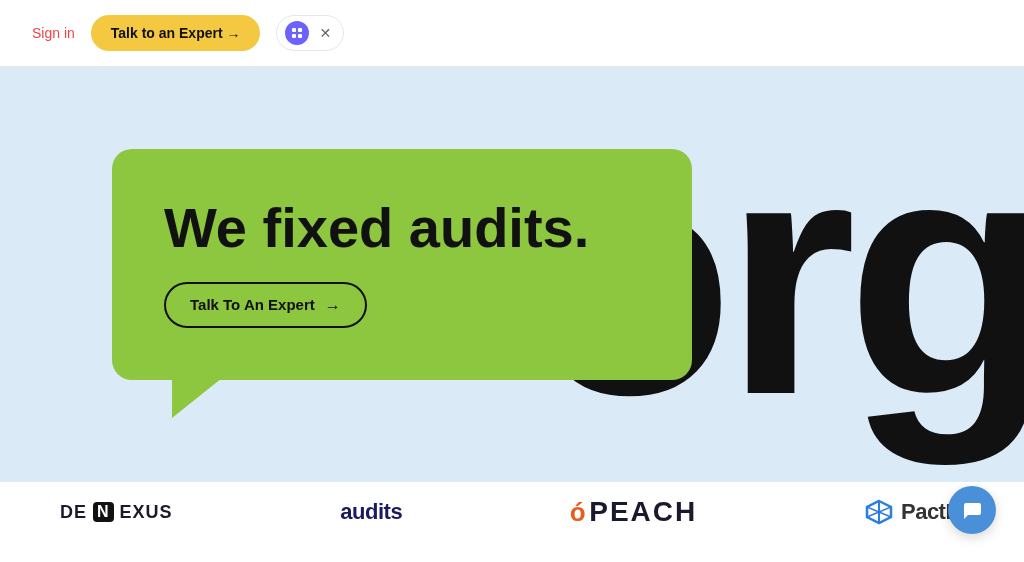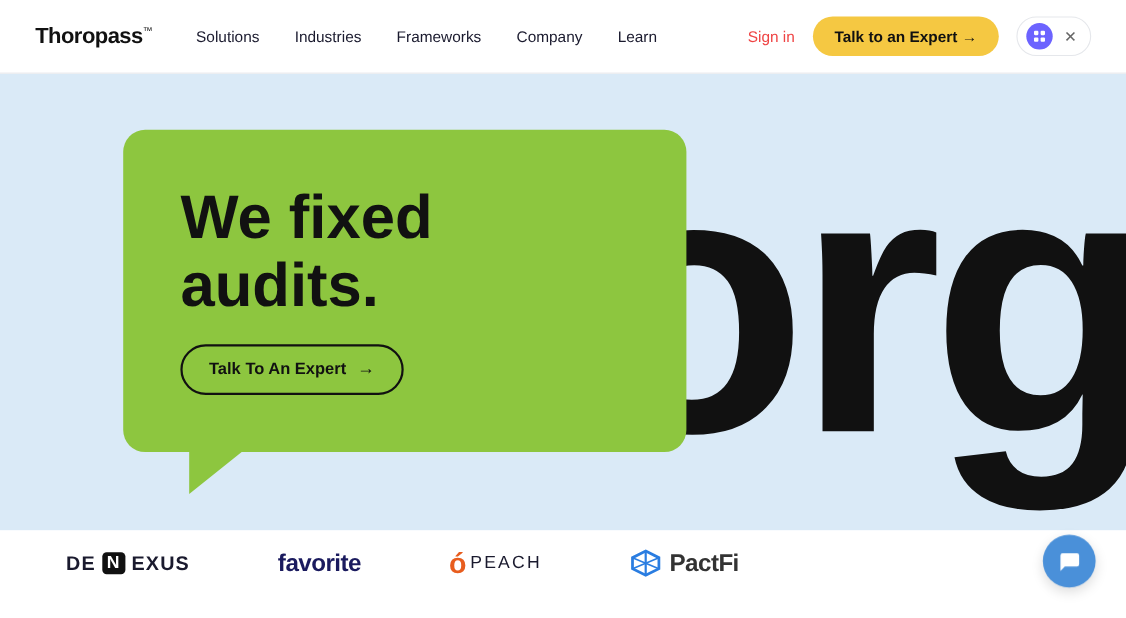--- a/index.html
+++ b/index.html
@@ -112,21 +112,21 @@
       pointer-events: none;
       user-select: none;
       z-index: 1;
     }
 
     
     .speech-card {
       background: #8dc63f;
       border-radius: 20px;
       padding: 48px 52px 52px 52px;
-      width: 512px;
+      width: 580px;
       position: relative;
       z-index: 2;
       margin-top: -20px;
     }
     .speech-card::after {
       content: '';
       position: absolute;
       bottom: -38px;
       left: 60px;
       width: 0;
@@ -164,21 +164,21 @@
       text-decoration: none;
     }
     .arrow-icon { font-size: 16px; }
 
     
     .logos-section {
       background: #fff;
       height: 60px;
       display: flex;
       align-items: center;
-      justify-content: flex-start;
+      justify-content: space-between;
       gap: 80px;
       padding: 0 60px;
     }
     .logo-item {
       display: flex;
       align-items: center;
       gap: 6px;
       font-size: 20px;
       font-weight: 700;
       color: #1a1a2e;
@@ -218,32 +218,20 @@
       color: #fff;
       font-size: 22px;
       box-shadow: 0 4px 12px rgba(0,0,0,0.15);
       z-index: 100;
     }
   </style>
 </head>
 <body>
 
 <nav class="navbar">
-  <div class="navbar-left">
-    <div class="logo">
-      <span>Thoropass</span><sup>™</sup>
-    </div>
-    <div class="nav-links">
-      <a class="nav-link">Solutions</a>
-      <a class="nav-link">Industries</a>
-      <a class="nav-link">Frameworks</a>
-      <a class="nav-link">Company</a>
-      <a class="nav-link">Learn</a>
-    </div>
-  </div>
   <div class="navbar-right">
     <span class="signin-link">Sign in</span>
     <button class="talk-btn">Talk to an Expert →</button>
     <div class="deal-badge">
       <div class="deal-icon">
         <svg width="14" height="14" viewBox="0 0 14 14" fill="none">
           <rect x="2" y="2" width="4" height="4" rx="1" fill="white"></rect>
           <rect x="8" y="2" width="4" height="4" rx="1" fill="white"></rect>
           <rect x="2" y="8" width="4" height="4" rx="1" fill="white"></rect>
           <rect x="8" y="8" width="4" height="4" rx="1" fill="white"></rect>
@@ -267,26 +255,26 @@
 
 <div class="logos-section">
 
   <div class="logo-item denexus-logo">
     <span>DE</span>
     <span class="denexus-n">N</span>
     <span>EXUS</span>
   </div>
 
   <div class="logo-item benefix-logo">
-    <span>favorite</span>
+    <span>audits</span>
   </div>
 
   <div class="logo-item" style="gap:4px;">
     <span class="peach-dot" style="color:#e85d1e; font-size:26px; line-height:1; font-weight:900;">ó</span>
-    <span style="font-size:16px; font-weight:400; letter-spacing:2px;">PEACH</span>
+    <span style="font-size:28px; font-weight:700; letter-spacing:2px;">PEACH</span>
   </div>
 
   <div class="logo-item pactfi-logo" style="gap:8px;">
     <svg width="28" height="26" viewBox="0 0 28 26" fill="none">
       <path d="M14 2 L26 8 L26 18 L14 24 L2 18 L2 8 Z" fill="none" stroke="#2a7de1" stroke-width="2.5"></path>
       <path d="M14 2 L14 24" stroke="#2a7de1" stroke-width="2"></path>
       <path d="M2 8 L26 18" stroke="#2a7de1" stroke-width="1.5"></path>
       <path d="M26 8 L2 18" stroke="#2a7de1" stroke-width="1.5"></path>
     </svg>
     <span>PactFi</span>

